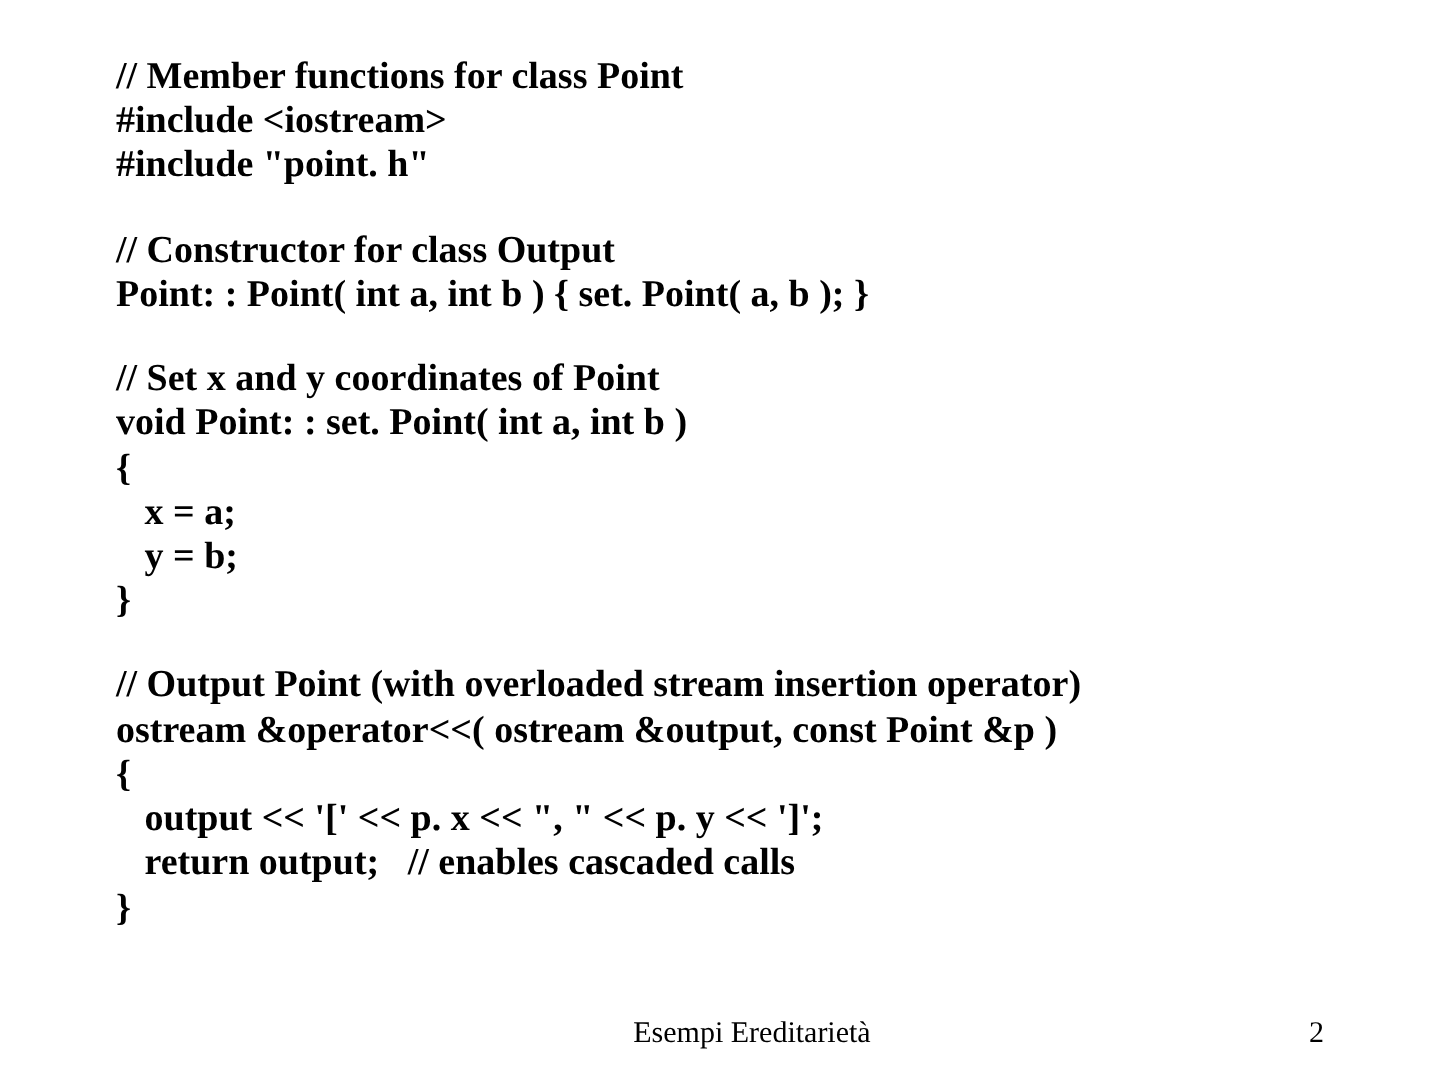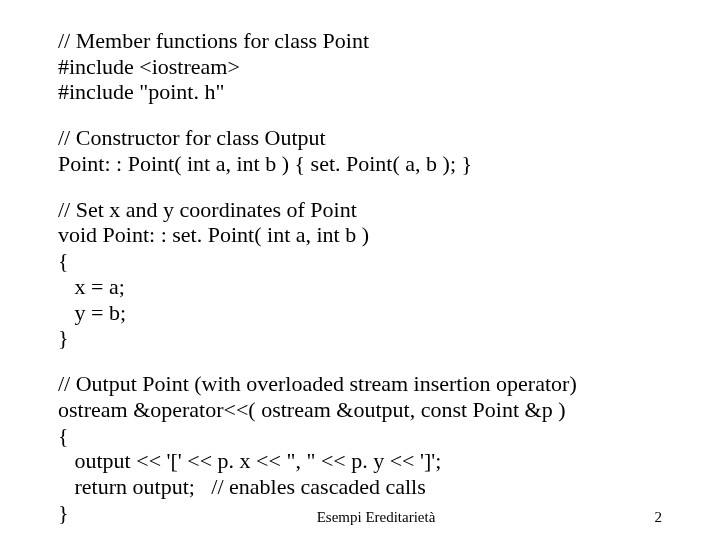--- a/index.html
+++ b/index.html
@@ -12,22 +12,22 @@
     color: #000000;
   }
   .slide {
     position: relative;
     width: 720px;
     height: 540px;
     box-sizing: border-box;
     padding: 28px 58px 0 58px;
   }
   .block {
-    font-weight: normal;
-    font-size: 22px;
+    font-weight: bold;
+    font-size: 19px;
     line-height: 1.17;
     margin-bottom: 20px;
     white-space: pre;
   }
   .footer-center {
     position: absolute;
     bottom: 14px;
     left: 0;
     right: 0;
     text-align: center;

